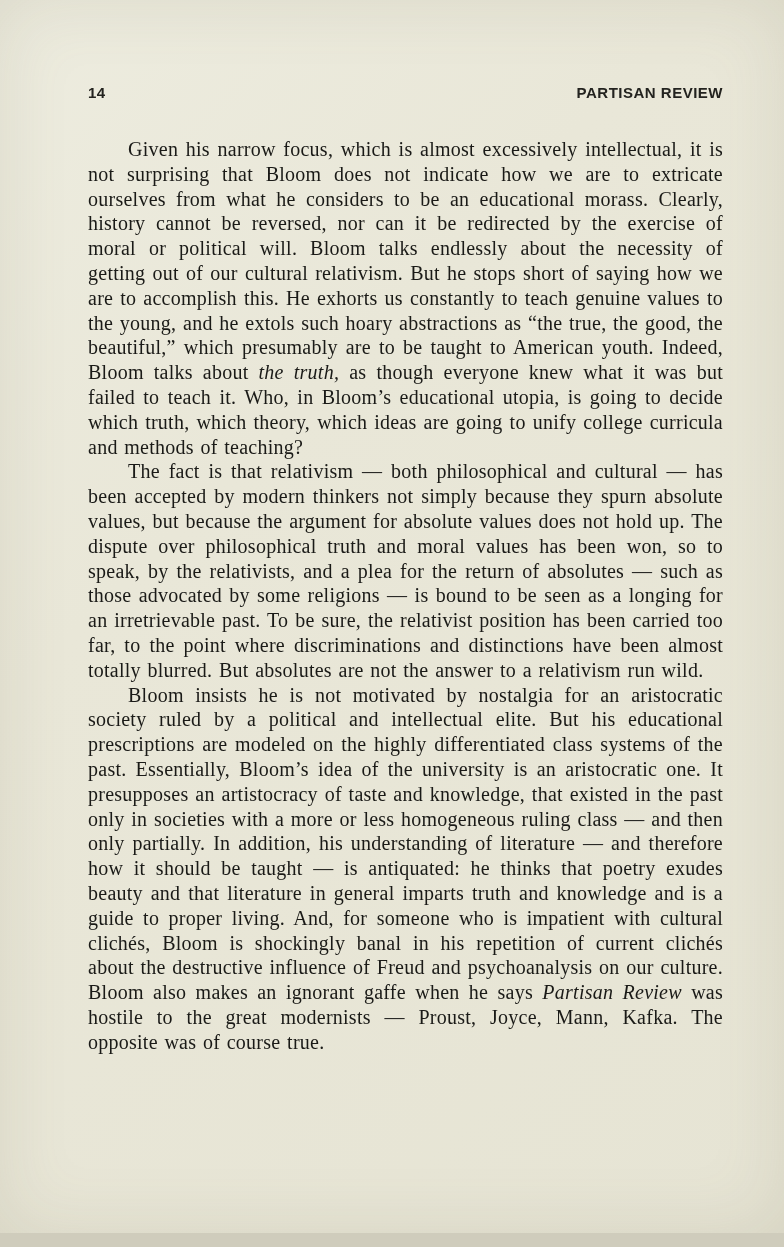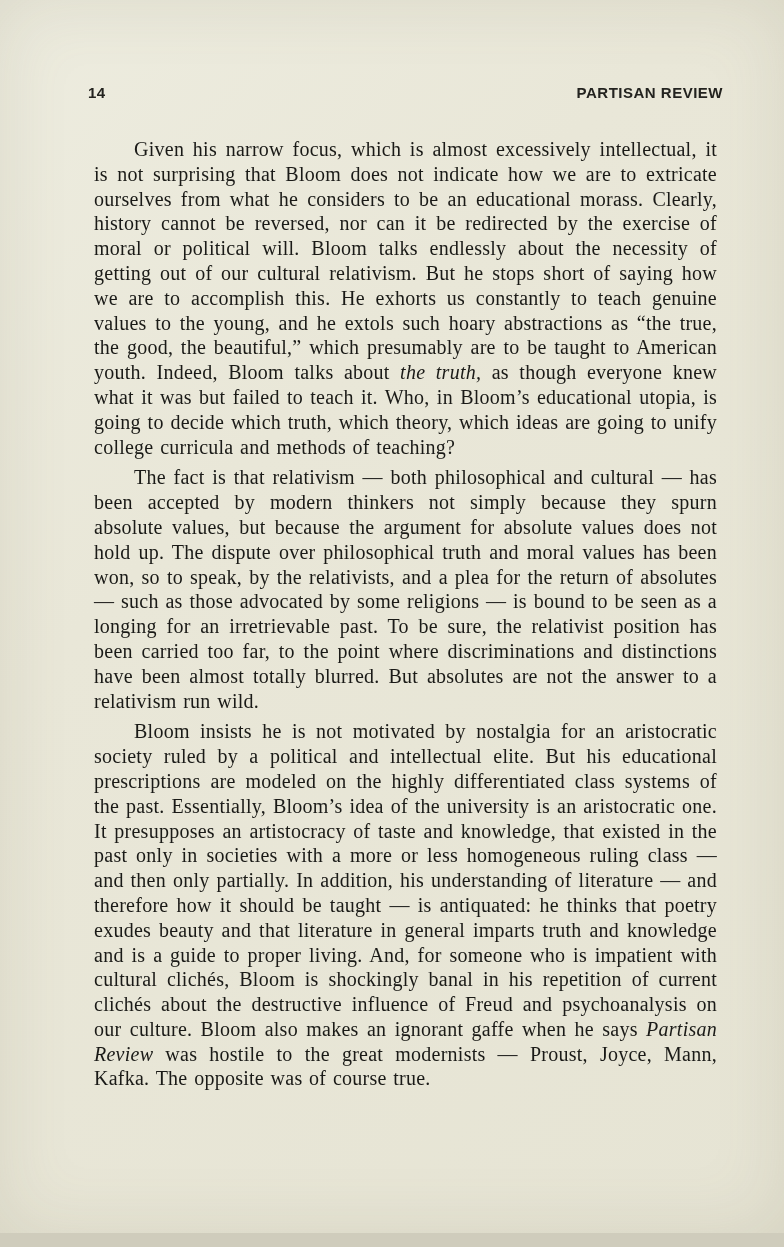--- a/index.html
+++ b/index.html
@@ -31,21 +31,21 @@
     margin-bottom: 36px;
   }
   .body-text {
     font-family: "Liberation Serif", "DejaVu Serif", serif;
     font-size: 20px;
     line-height: 24.8px;
     letter-spacing: 0.25px;
     word-spacing: 1.4px;
   }
   .para {
-    margin: 6px;
+    margin: 0;
     text-indent: 40px;
     text-align: justify;
   }
   .para em {
     font-style: italic;
   }
   .para span, .para em {
     color: inherit;
   }
 </style>

